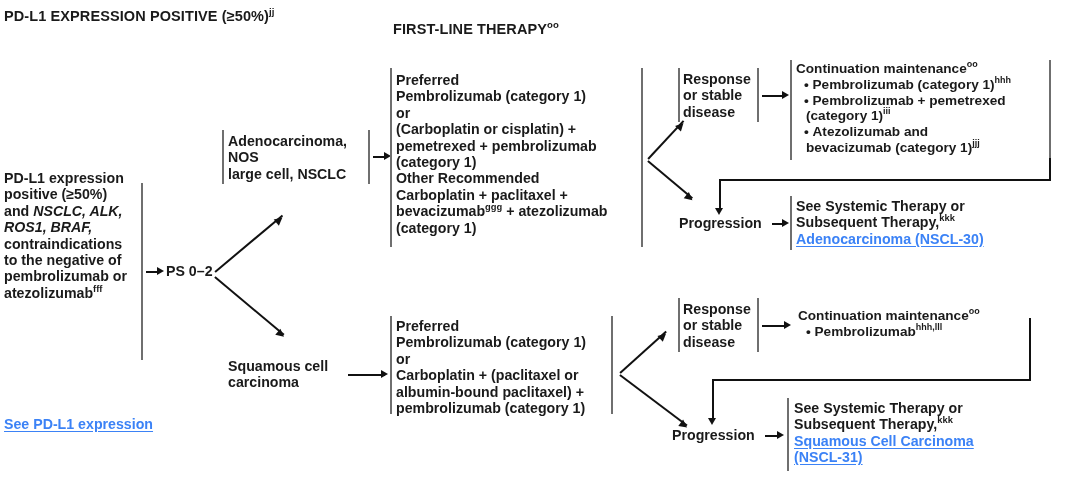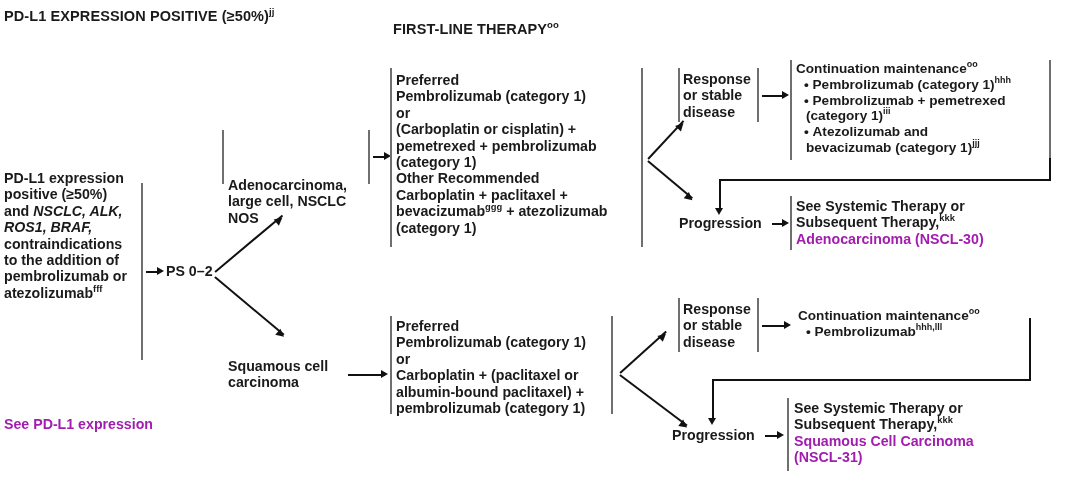--- a/index.html
+++ b/index.html
@@ -49,21 +49,22 @@
   sup {
     font-size: 0.66em;
     line-height: 0;
     vertical-align: super;
     font-weight: bold;
   }
 
   .ital { font-style: italic; }
 
   .link {
-    color: #a21caf;
+    color: #3b82f6;
+    text-decoration: underline;
     text-underline-offset: 1.5px;
     cursor: pointer;
   }
 
   .bullet-line { text-indent: -8px; padding-left: 8px; margin-left: 8px; }
 
   
   .hline { position: absolute; height: 1.6px; background: #111; }
   .vline { position: absolute; width: 1.6px; background: #111; }
 
@@ -106,21 +107,21 @@
 <div class="abs col-head" style="left:393px; top:21px;">
   <span>FIRST-LINE THERAPY</span><sup>oo</sup>
 </div>
 
 <div class="abs node" style="left:4px; top:170px; width:136px;">
   <div>PD-L1 expression</div>
   <div>positive (≥50%)</div>
   <div><span>and </span><span class="ital">NSCLC, ALK,</span></div>
   <div class="ital">ROS1, BRAF,</div>
   <div>contraindications</div>
-  <div>to the addition of</div>
+  <div>to the negative of</div>
   <div>pembrolizumab or</div>
   <div><span>atezolizumab</span><sup>fff</sup></div>
 </div>
 <div class="vrule" style="left:141px; top:183px; height:177px;"></div>
 
 <div class="hline" style="left:146px; top:271px; width:12px;"></div>
 <div class="arrow-r" style="left:157px; top:267px;"></div>
 
 <div class="abs node" style="left:4px; top:416px; width:230px;">
   <div class="link">See PD-L1 expression</div>
@@ -128,24 +129,24 @@
 
 <div class="abs node" style="left:166px; top:263px;">PS 0–2</div>
 
 <div class="diag" style="left:215px; top:271px; width:88px; transform:rotate(-40deg);"></div>
 <div class="diag-head" style="left:215px; top:270px; transform:rotate(-40deg) translateX(80px);"></div>
 
 <div class="diag" style="left:215px; top:276px; width:90px; transform:rotate(40deg);"></div>
 <div class="diag-head" style="left:215px; top:275px; transform:rotate(40deg) translateX(82px);"></div>
 
 <div class="vrule" style="left:222px; top:130px; height:54px;"></div>
-<div class="abs node" style="left:228px; top:133px; width:140px;margin-top:44px;">
+<div class="abs node" style="left:228px; top:133px; width:140px;">
   <div>Adenocarcinoma,</div>
+  <div>NOS</div>
   <div>large cell, NSCLC</div>
-  <div>NOS</div>
 </div>
 <div class="vrule" style="left:368px; top:130px; height:54px;"></div>
 
 <div class="hline" style="left:373px; top:156px; width:13px;"></div>
 <div class="arrow-r" style="left:384px; top:152px;"></div>
 
 <div class="abs node" style="left:228px; top:358px; width:140px;">
   <div>Squamous cell</div>
   <div>carcinoma</div>
 </div>

